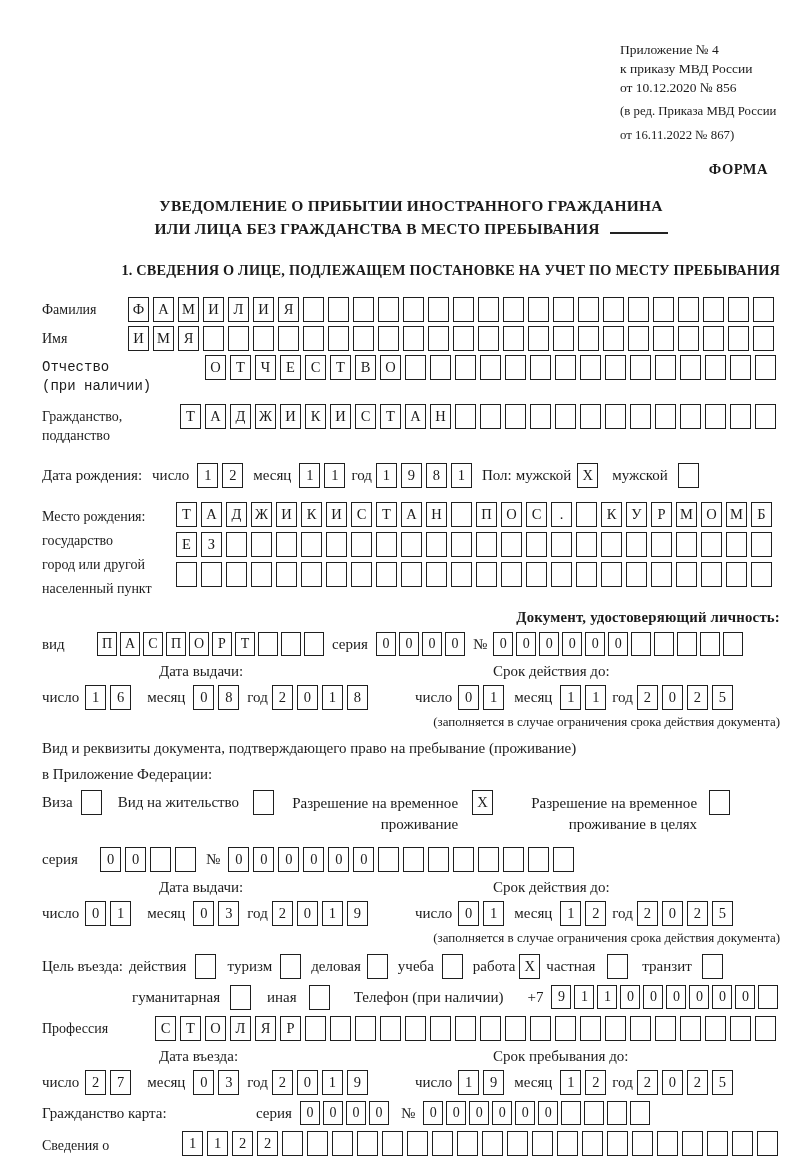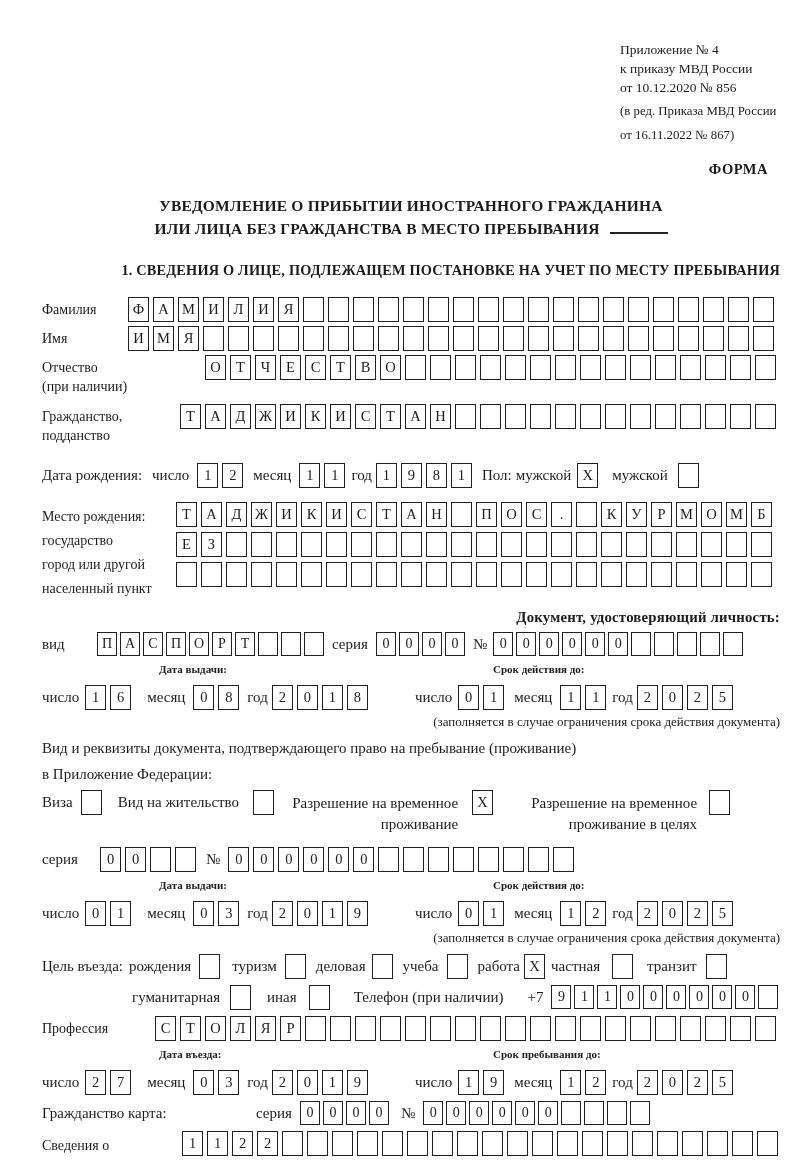--- a/index.html
+++ b/index.html
@@ -23,26 +23,26 @@
   .il { font-size:15px; line-height:19px; padding-top:3px; white-space:nowrap; }
   .cbs { display:flex; gap:4px; flex:0 0 auto; }
   .cb {
     width:21px; height:25px; box-sizing:border-box;
     border:1.6px solid #1f1f1f; background:#fff;
     text-align:center; font-size:14.5px; line-height:22px;
   }
   .cbs.sm { gap:3px; }
   .cbs.sm .cb { width:20px; height:24px; font-size:14px; line-height:21px; }
 
-  .w86 { width:86px; } .w163 { width:163px; } .w138 { width:138px; } .w134 { width:134px; }
+  .w86 { width:86px; } .w163 { width:163px;font-family:Liberation Mono, monospace; } .w138 { width:138px; } .w134 { width:134px; }
   .w113 { width:113px; } .w140 { width:140px; } .w158 { width:158px; }
   .stackrows { display:flex; flex-direction:column; gap:5px; }
   .stack { text-align:right; font-size:15px; line-height:21px; padding-top:3px; }
 
-  .hdrrow { position:relative; height:19px; margin-top:7px; font-size:11px; font-weight:bold; }
+  .hdrrow { position:relative; height:19px; margin-top:7px; font-size:15px; font-weight:normal; }
   .hdrrow .h1 { position:absolute; left:117px; }
   .hdrrow .h2 { position:absolute; left:451px; }
   .drow { position:relative; display:flex; align-items:flex-start; margin-top:3px; }
   .dg { display:flex; align-items:flex-start; }
   .dg2 { position:absolute; left:373px; }
   .note { font-size:13px; text-align:right; margin-top:3px; line-height:17px; }
 
   .ml4{margin-left:4px}.ml6{margin-left:6px}.ml8{margin-left:8px}.ml10{margin-left:10px}
   .ml12{margin-left:12px}.ml14{margin-left:14px}.ml16{margin-left:16px}.ml24{margin-left:24px}
   .ml56{margin-left:56px}.ml90{margin-left:90px}
@@ -505,21 +505,21 @@
             <span class="cb">2</span>
             <span class="cb">5</span>
           </div>
       </div>
     </div>
 
     <div class="note">(заполняется в случае ограничения срока действия документа)</div>
 
     <div class="frow mt8">
       <div class="il">Цель въезда:</div>
-      <div class="il ml6">рождения</div>
+      <div class="il ml6">действия</div>
       <div class="cbs ml8">
           <span class="cb"></span>
         </div>
       <div class="il ml12">туризм</div>
       <div class="cbs ml8">
           <span class="cb"></span>
         </div>
       <div class="il ml10">деловая</div>
       <div class="cbs ml6">
           <span class="cb"></span>

